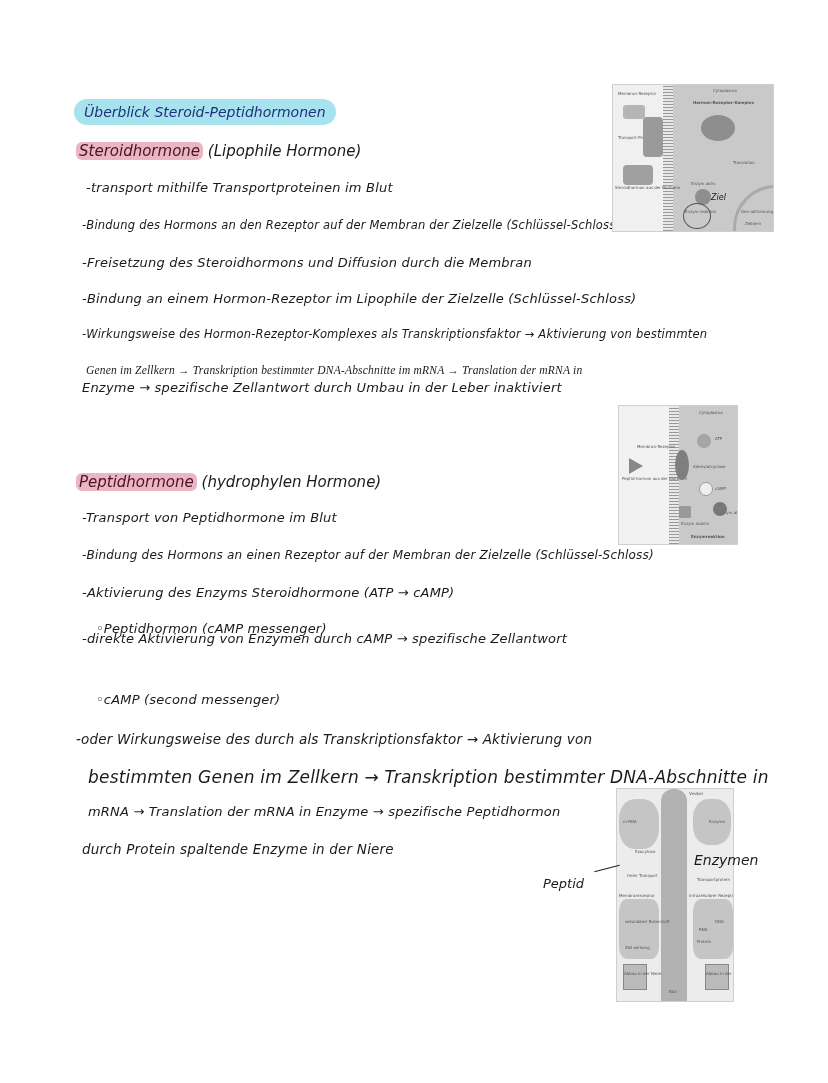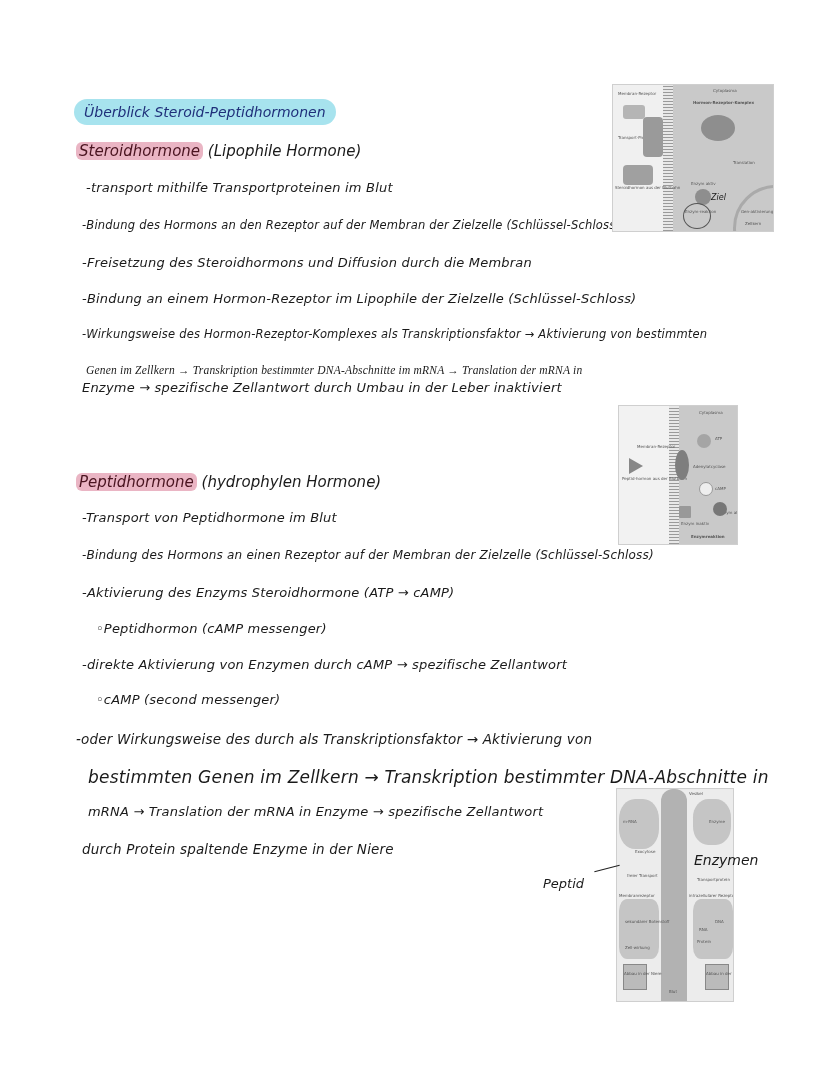--- a/index.html
+++ b/index.html
@@ -63,25 +63,25 @@
 
 <div class="heading" style="top:473px;">
   <span class="hl">Peptidhormone</span>
   <span>(hydrophylen Hormone)</span>
 </div>
 
 <div class="line" style="top:510px;">-Transport von Peptidhormone im Blut</div>
 <div class="line" style="top:548px; font-size:12px;">-Bindung des Hormons an einen Rezeptor auf der Membran der Zielzelle (Schlüssel-Schloss)</div>
 <div class="line" style="top:585px;">-Aktivierung des Enzyms Steroidhormone (ATP → cAMP)</div>
 <div class="line indent" style="top:621px;">◦Peptidhormon (cAMP messenger)</div>
-<div class="line" style="top:657px;text-align:center;">-direkte Aktivierung von Enzymen durch cAMP → spezifische Zellantwort</div>
+<div class="line" style="top:631px;text-align:center;">-direkte Aktivierung von Enzymen durch cAMP → spezifische Zellantwort</div>
 <div class="line indent" style="top:692px;">◦cAMP (second messenger)</div>
 <div class="line" style="top:731px; left:76px; font-size:13.5px;">-oder Wirkungsweise des durch als Transkriptionsfaktor → Aktivierung von</div>
 <div class="line" style="top:767px; left:88px; font-size:17px;">bestimmten Genen im Zellkern → Transkription bestimmter DNA-Abschnitte in</div>
-<div class="line" style="top:804px; left:88px; font-size:13px;">mRNA → Translation der mRNA in Enzyme → spezifische Zellantwort</div>
+<div class="line" style="top:804px; left:88px; font-size:13px;">mRNA → Translation der mRNA in Enzyme → spezifische Peptidhormon</div>
 <div class="line" style="top:841px; left:82px; font-size:13.5px;">durch Protein spaltende Enzyme in der Niere</div>
 
 <div class="fig" style="left:618px; top:405px; width:118px; height:138px; background:#f2f2f2;">
   <div class="cyto" style="left:58px;"></div>
   <div class="membrane" style="left:50px;"></div>
   <div class="lbl" style="left:80px; top:4px;">Cytoplasma</div>
   <div class="lbl" style="left:18px; top:38px;">Membran-Rezeptor</div>
   <div class="lbl" style="left:3px; top:70px;">Peptid-hormon aus der Blutbahn</div>
   <div class="lbl" style="left:96px; top:30px;">ATP</div>
   <div class="lbl" style="left:74px; top:58px;">Adenylatcyclase</div>

